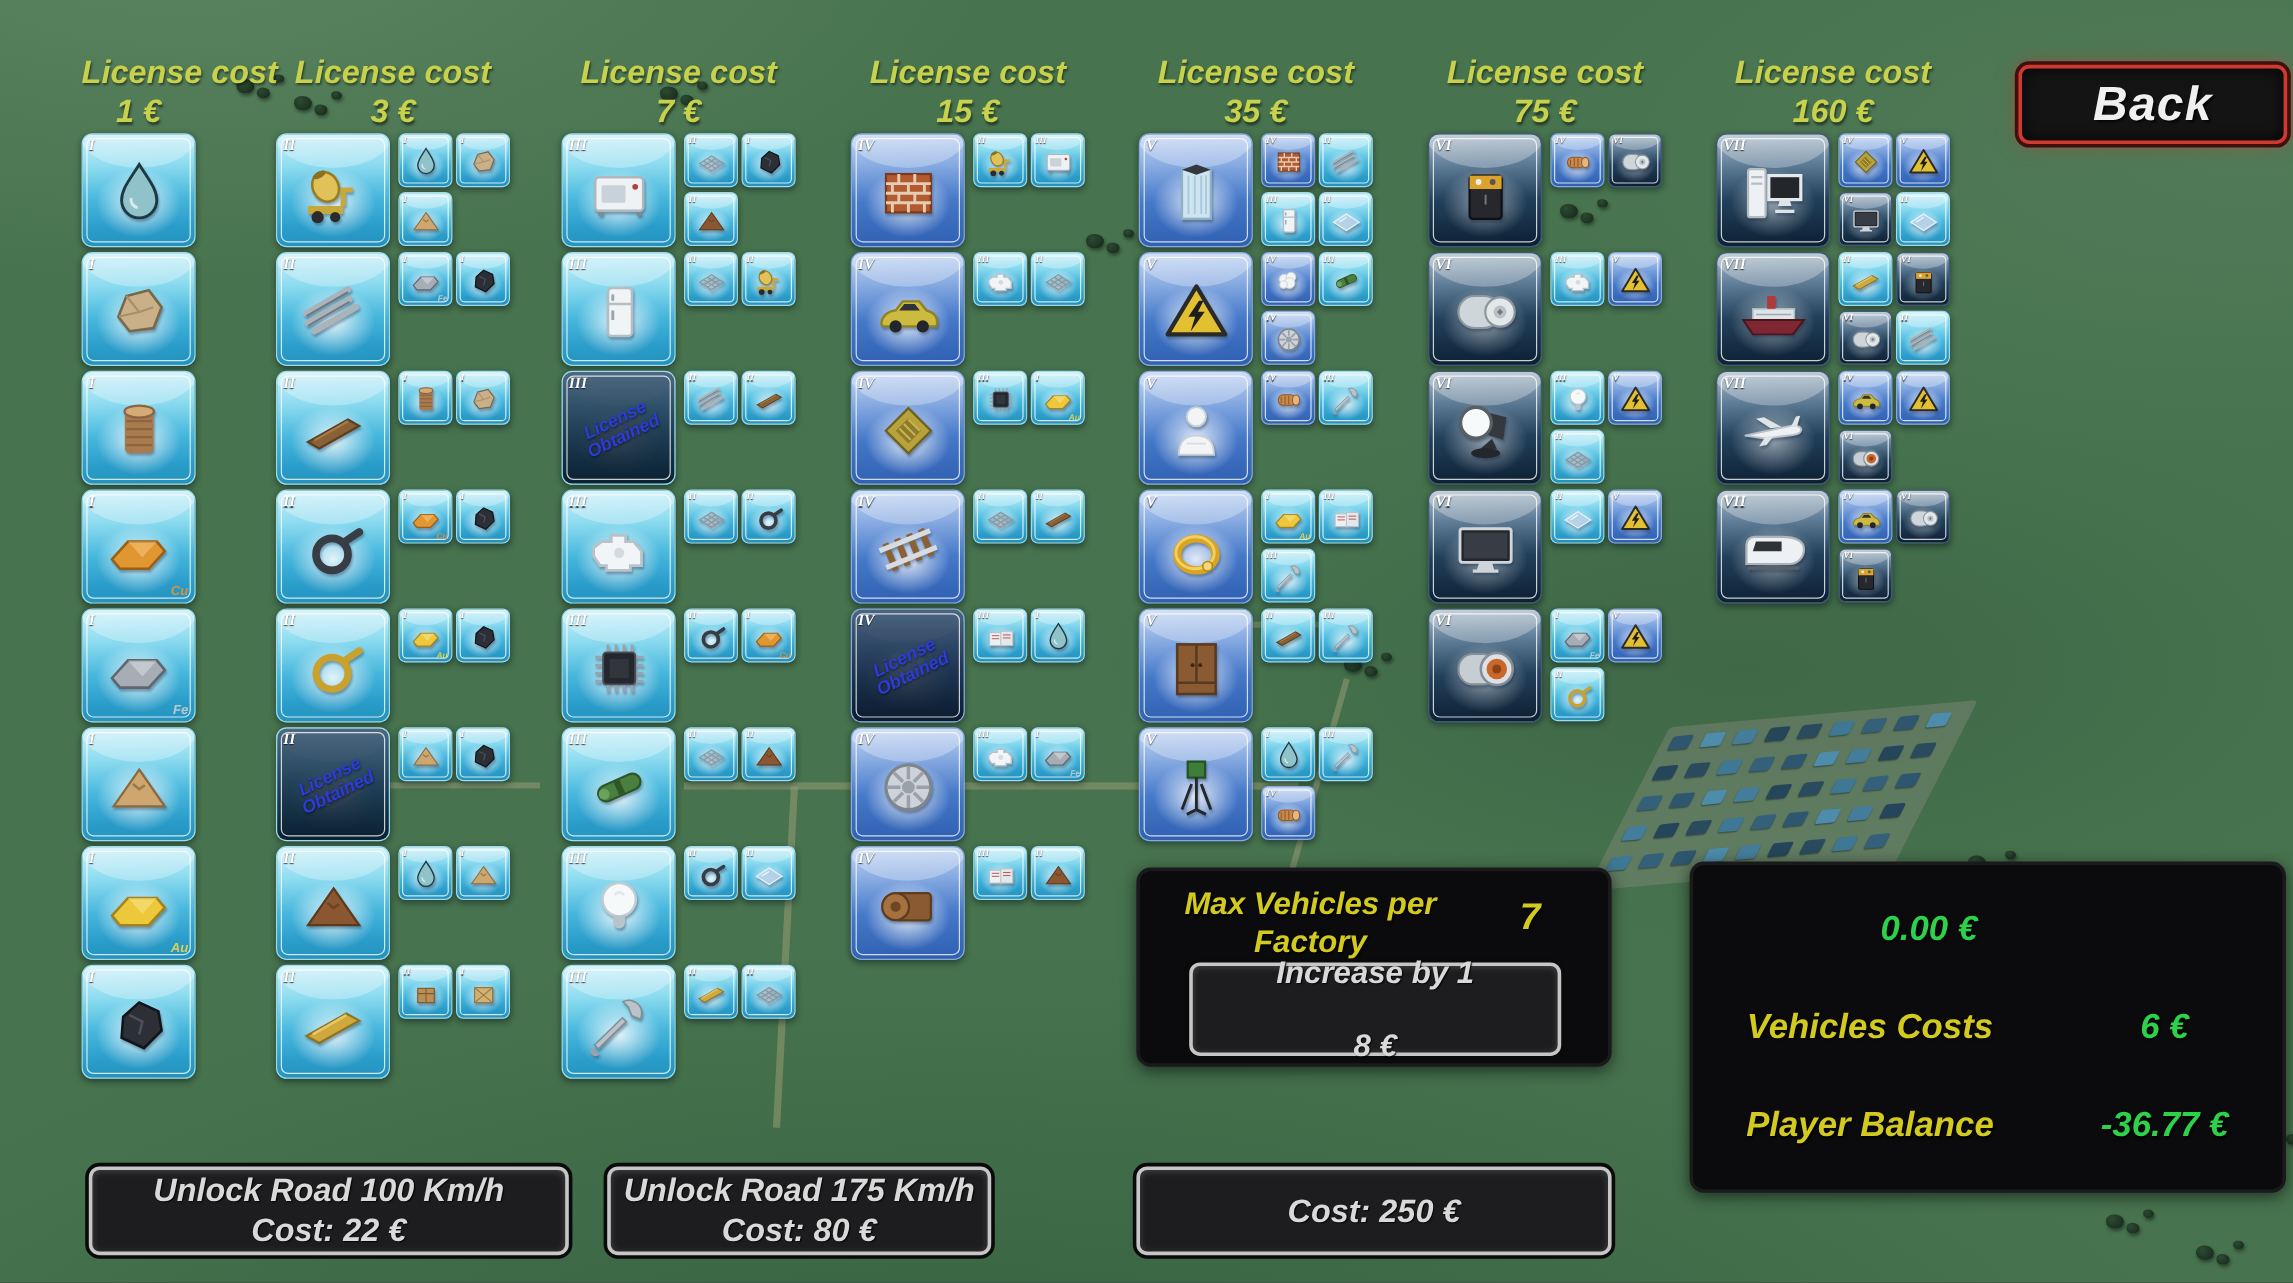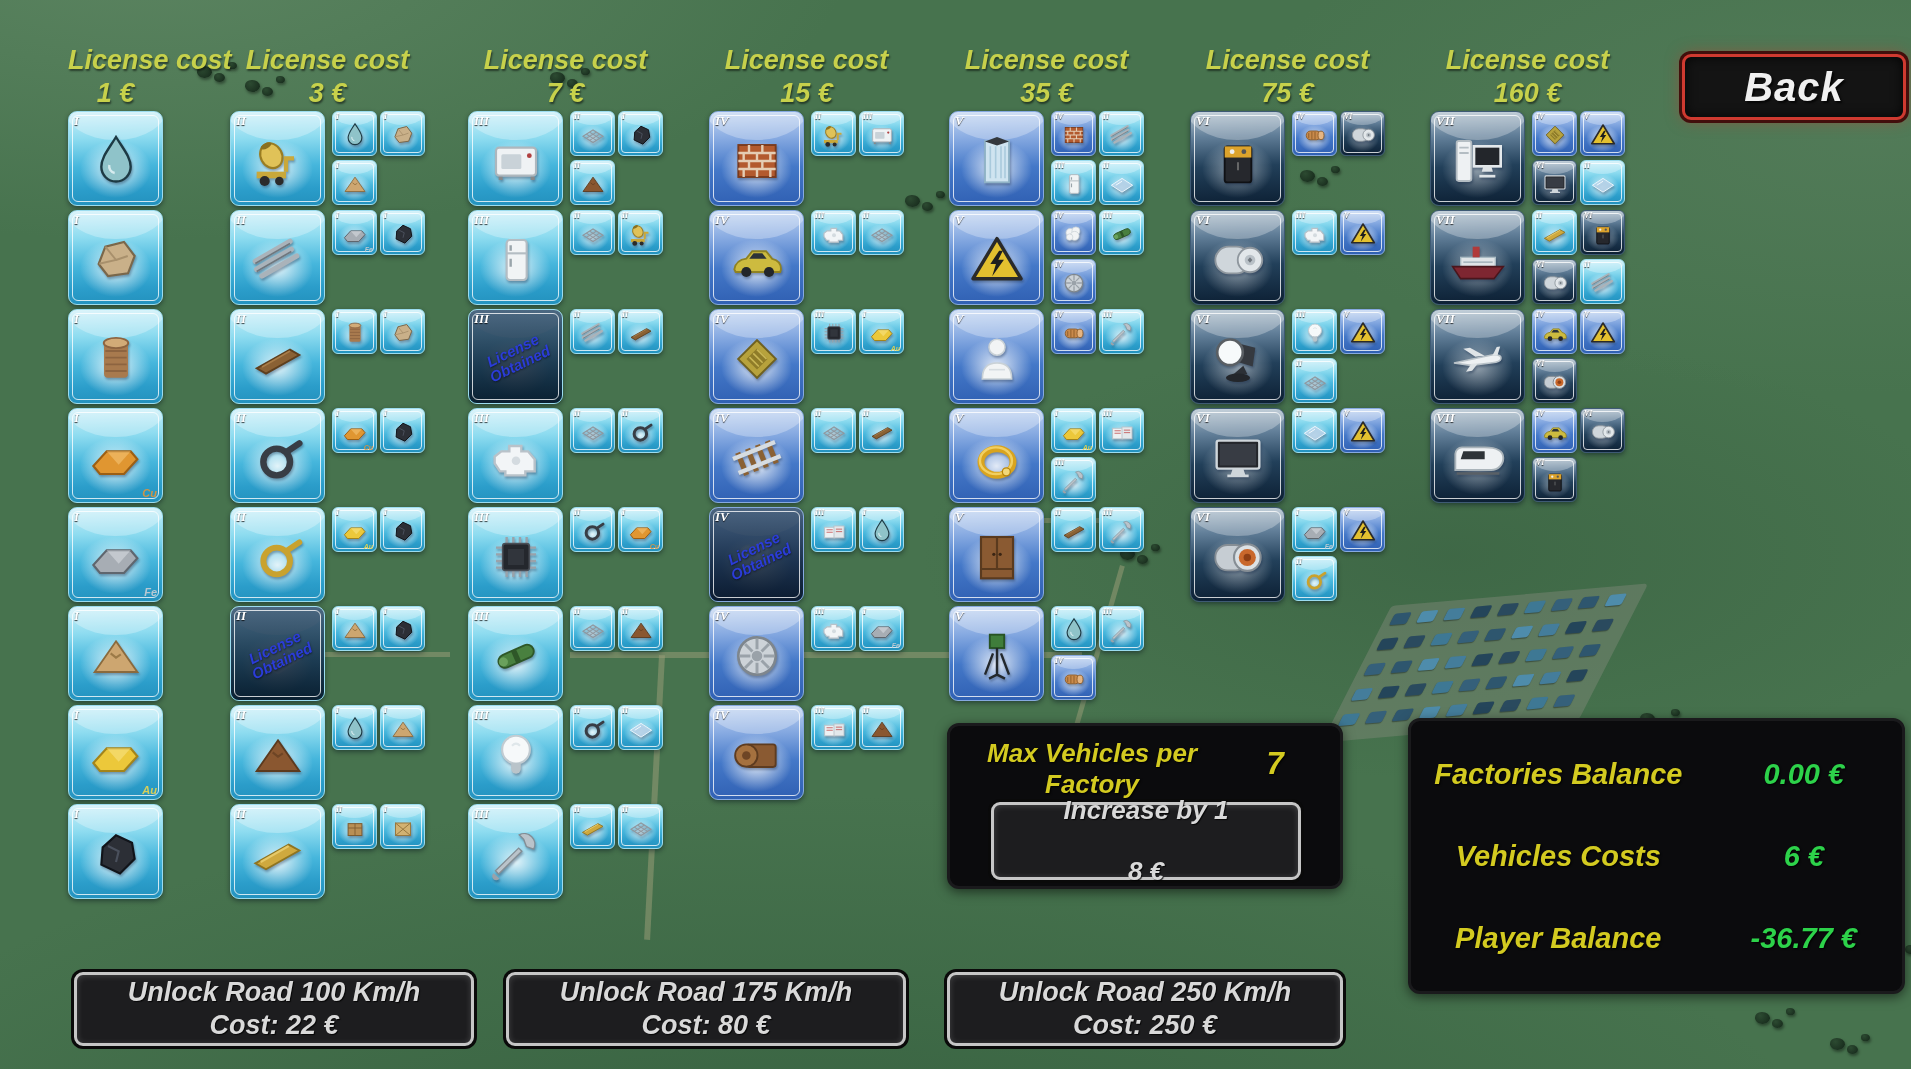--- a/index.html
+++ b/index.html
@@ -1765,40 +1765,38 @@
     <div class="mv-label">Max Vehicles per Factory</div>
     <div class="mv-value">7</div>
     <button class="metal-btn mv-btn">
       <span>Increase by 1</span>
       <span>8 €</span>
     </button>
   </div>
 
   <div id="balpanel" class="panel">
       <div class="bal-row">
-        <div class="bal-label">Factories Balance</div>
         <div class="bal-value">0.00 €</div>
       </div>
       <div class="bal-row">
         <div class="bal-label">Vehicles Costs</div>
         <div class="bal-value">6 €</div>
       </div>
       <div class="bal-row">
         <div class="bal-label">Player Balance</div>
         <div class="bal-value">-36.77 €</div>
       </div>
     </div>
 
   <div id="unlocks">
       <button class="metal-btn unlock" style="left: 74px; width: 400px;">
         <span>Unlock Road 100 Km/h</span>
         <span>Cost: 22 €</span>
       </button>
-      <button class="metal-btn unlock" style="left: 506px; width: 400px;">
+      <button class="metal-btn unlock" style="left: 506px; width: 320px;">
         <span>Unlock Road 175 Km/h</span>
         <span>Cost: 80 €</span>
       </button>
       <button class="metal-btn unlock" style="left: 947px; width: 396px;">
-        <span>Unlock Road 250 Km/h</span>
         <span>Cost: 250 €</span>
       </button>
     </div>
 </div>
 
 </body></html>

